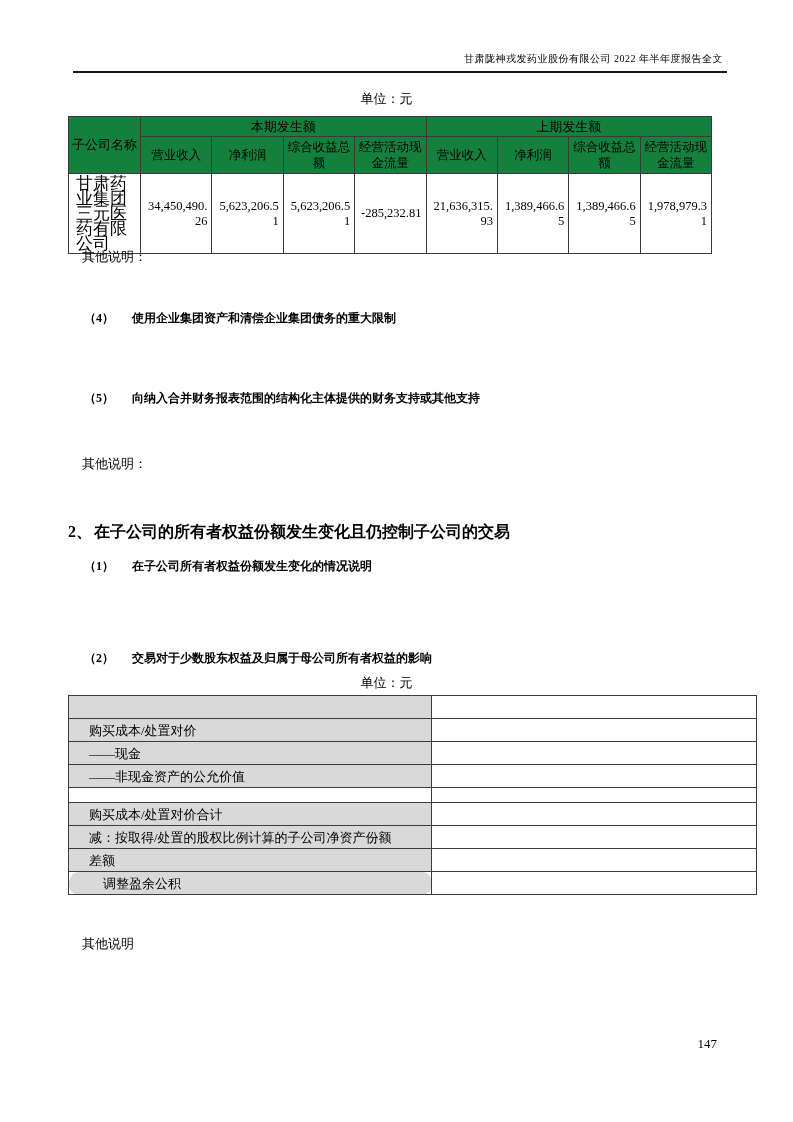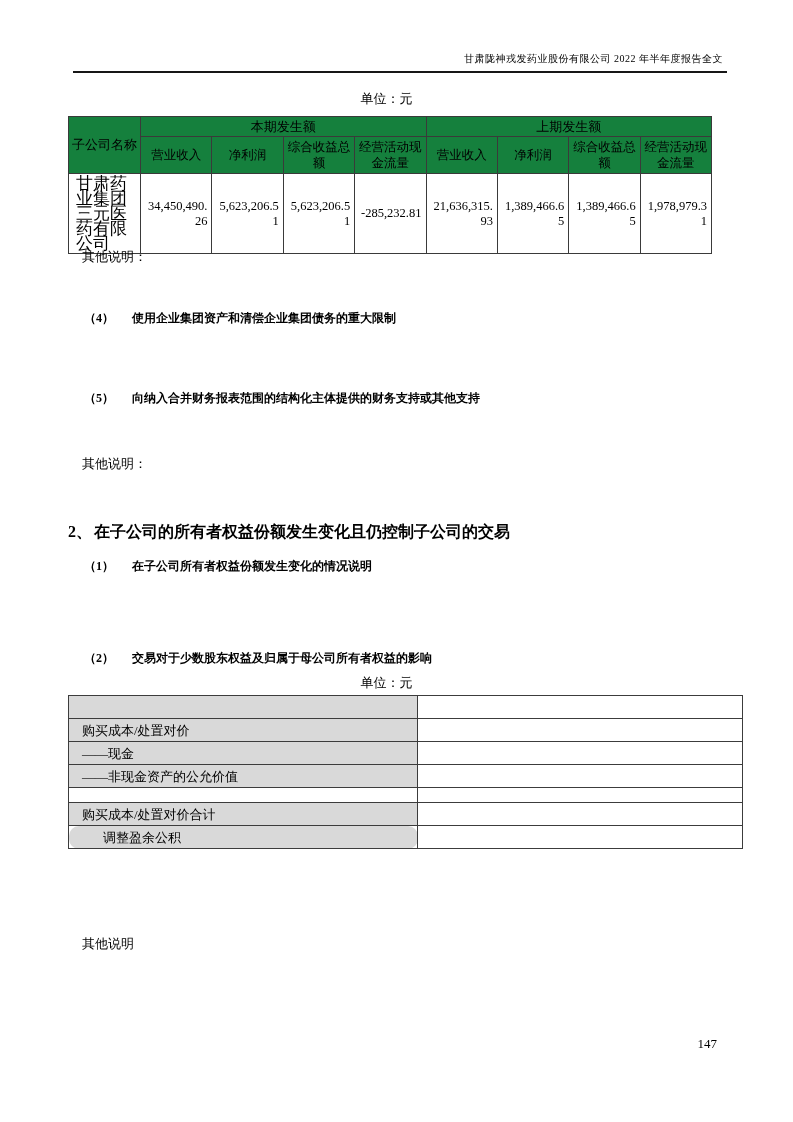--- a/index.html
+++ b/index.html
@@ -70,21 +70,21 @@
   }
   .section-head .num { margin-right: 2px; }
 
   
   .t2 {
     left: 68px; top: 695px; width: 644px; font-size: 13px;
   }
   .t2 td { border: 1px solid #3c3c3c; vertical-align: middle; }
   .t2 .label-cell {
     width: 322px; background: #d9d9d9;
-    padding: 1px 13px; height: 20px; line-height: 17px;
+    padding: 1px 20px; height: 20px; line-height: 17px;
   }
   .t2 .indent { padding-left: 34px; border-radius: 10px; }
   .t2 .blank-row .label-cell { background: #ffffff; height: 12px; }
   .t2 .value-cell { width: 322px; background: #ffffff; }
 
   
   .page-number {
     left: 68px; top: 1036px; width: 649px;
     text-align: right; font-size: 13px;
   }
@@ -185,20 +185,28 @@
   </tr>
   <tr class="blank-row">
     <td class="label-cell"></td>
     <td class="value-cell"></td>
   </tr>
   <tr>
     <td class="label-cell">购买成本/处置对价合计</td>
     <td class="value-cell"></td>
   </tr>
   <tr>
+    <td class="label-cell">减：按取得/处置的股权比例计算的子公司净资产份额</td>
+    <td class="value-cell"></td>
+  </tr>
+  <tr>
+    <td class="label-cell">差额</td>
+    <td class="value-cell"></td>
+  </tr>
+  <tr>
     <td class="label-cell indent">调整盈余公积</td>
     <td class="value-cell"></td>
   </tr>
 </tbody>
   </table>
 
 <div class="abs note note-3">其他说明</div>
 
 <div class="abs page-number">147</div>
 

